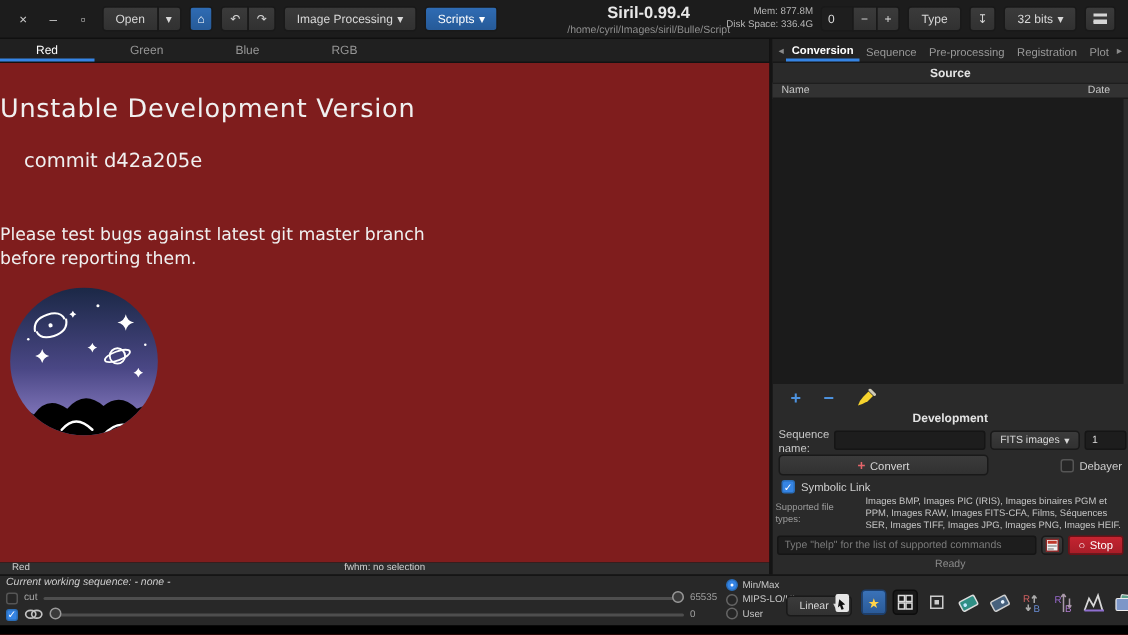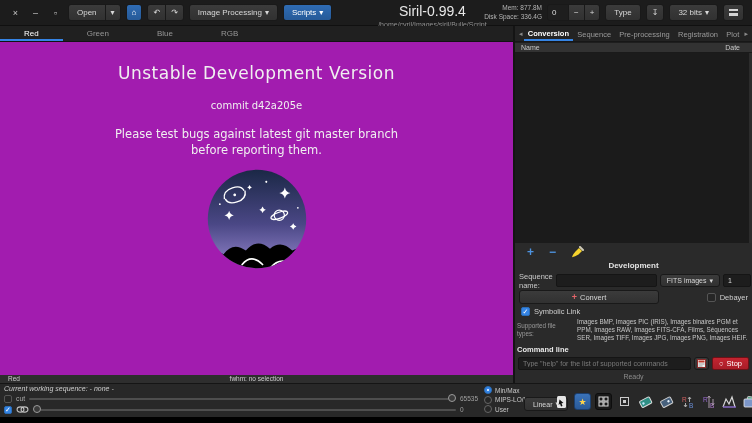--- a/index.html
+++ b/index.html
@@ -13,41 +13,41 @@
   .btn { display:inline-flex; align-items:center; justify-content:center; gap:3px;
     background:linear-gradient(#3b3b3b,#313131); border:1px solid #191919; border-radius:3px;
     color:#d8d8d8; font-size:8px; height:17px; padding:0 8px; font-family:inherit; white-space:nowrap; }
   .btn.blue { background:linear-gradient(#2f6cb4,#265a98); color:#fff; }
   .btn.narrow { padding:0 5px; }
   .btn-group { display:inline-flex; }
   .btn-group .btn { border-radius:0; margin-left:-1px; }
   .btn-group .btn:first-child { border-radius:3px 0 0 3px; margin-left:0; }
   .btn-group .btn:last-child { border-radius:0 3px 3px 0; }
   .title-center { position:absolute; left:50%; top:3px; transform:translateX(2%); text-align:center; line-height:1.25; }
-  .title-center .t1 { font-size:14px; font-weight:normal; color:#e8e8e8; }
+  .title-center .t1 { font-size:11px; font-weight:bold; color:#e8e8e8; }
   .title-center .t2 { font-size:7px; color:#8f8f8f; }
   .tb-right { margin-left:auto; display:flex; align-items:center; gap:5px; }
   .sysinfo { text-align:right; font-size:6.5px; color:#b5b5b5; line-height:1.3; }
   .spin-val { width:22px; height:17px; background:#1e1e1e; border:1px solid #191919; border-radius:3px 0 0 3px;
     color:#ddd; font-size:8px; padding:0 4px; font-family:inherit; }
   .hamburger { width:9px; height:7px; border-top:2px solid #d5d5d5; border-bottom:2px solid #d5d5d5; position:relative; }
   .hamburger::after { content:""; position:absolute; left:0; right:0; top:1.5px; height:2px; background:#d5d5d5; }
 
   
   .channel-tabs { position:absolute; top:26px; left:0; width:513px; height:16px; background:#202020;
     border-bottom:1px solid #121212; display:flex; align-items:stretch; }
   .ctab { display:flex; align-items:center; padding:0 24px; font-size:8px; color:#969696; }
   .ctab.selected { color:#fff; box-shadow:inset 0 -2px 0 #3584e4; }
 
   
-  .canvas { position:absolute; top:42px; left:0; width:513px; height:333px; background:#a21caf;
-    text-align:center; font-family:"DejaVu Sans",sans-serif; color:#f0f0f0; }
+  .canvas { position:absolute; top:42px; left:0; width:513px; height:333px; background:#7f1d1d;
+    font-family:"DejaVu Sans",sans-serif; color:#f0f0f0; }
   .dev-title { padding-top:21px; font-size:17px; letter-spacing:0.5px; }
-  .commit { margin-top:17px; font-size:10px; }
-  .msg { margin-top:15px; font-size:11.5px; line-height:1.4; }
+  .commit { margin-top:17px; font-size:13px;margin-left:16px; }
+  .msg { margin-top:33px; font-size:11.5px; line-height:1.4; }
   .logo { margin-top:9px; }
 
   
   .statusbar { position:absolute; top:375px; left:0; width:513px; height:8px; background:#2e2e2e;
     font-size:6.5px; color:#cfcfcf; line-height:8px; }
   .statusbar .chan { position:absolute; left:8px; }
   .statusbar .fwhm { position:absolute; left:50%; transform:translateX(-50%); }
 
   .vdivider { position:absolute; top:26px; left:513px; width:2px; height:357px; background:#141414; }
 
@@ -255,20 +255,21 @@
     <div class="rtabs">
       <span class="tab-arrow">◂</span>
       <span class="rtab selected">Conversion</span>
       <span class="rtab">Sequence</span>
       <span class="rtab">Pre-processing</span>
       <span class="rtab">Registration</span>
       <span class="rtab">Plot</span>
       <span class="tab-arrow">▸</span>
     </div>
 
+    <div class="section-title">Source</div>
     <div class="list-header">
       <span class="hname">Name</span>
       <span class="hdate">Date</span>
     </div>
     <div class="source-list">
       <div class="scroll-col"></div>
     </div>
 
     <div class="conv-actions">
       <span class="blue-op">+</span>
@@ -306,21 +307,20 @@
           <span>✓</span>
         </span>
       <span class="chklabel">Symbolic Link</span>
     </div>
 
     <div class="supported-row">
       <span class="slabel">Supported file types:</span>
       <span class="stext">Images BMP, Images PIC (IRIS), Images binaires PGM et PPM, Images RAW, Images FITS-CFA, Films, Séquences SER, Images TIFF, Images JPG, Images PNG, Images HEIF.</span>
     </div>
 
-    <div class="cmd-title">Command line</div>
     <div class="cmd-row">
       <input class="text-input cmd-input" placeholder="Type &quot;help&quot; for the list of supported commands" style="">
       <button class="btn sq-btn">
         <svg width="9" height="9" viewBox="0 0 9 9">
           <rect x="0.5" y="0.5" width="8" height="8" fill="#f2f2f2" stroke="#8a2a2a"></rect>
           <rect x="1.5" y="1.5" width="6" height="2" fill="#c0392b"></rect>
           <rect x="1.5" y="4.5" width="6" height="1" fill="#999"></rect>
           <rect x="1.5" y="6.5" width="4" height="1" fill="#999"></rect>
         </svg>
       </button>

